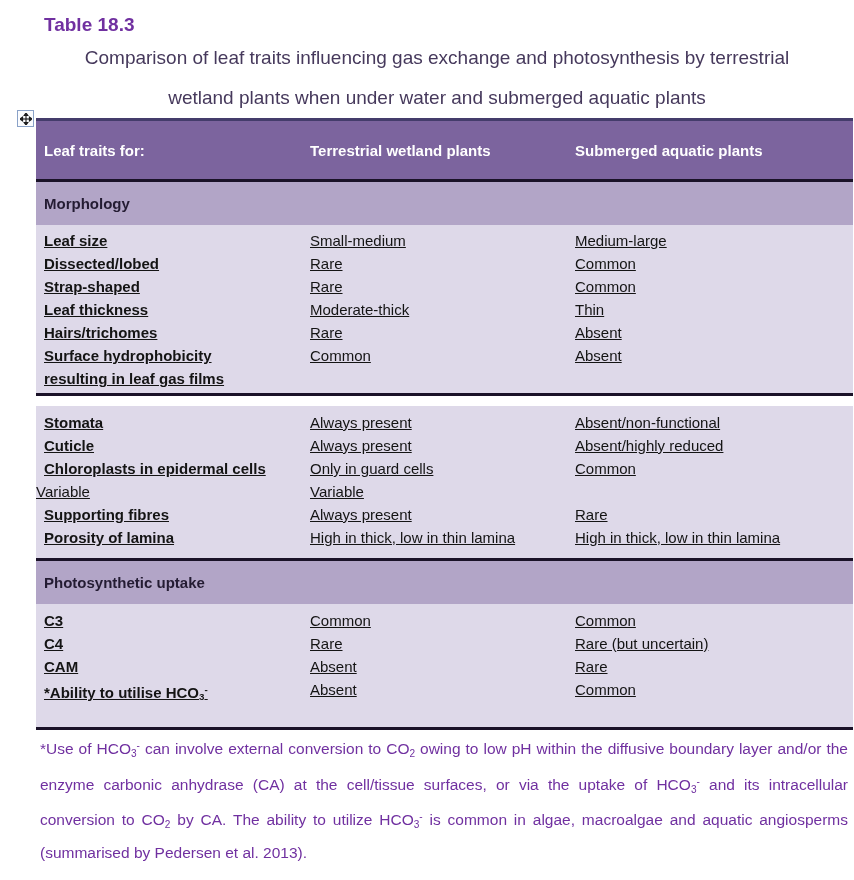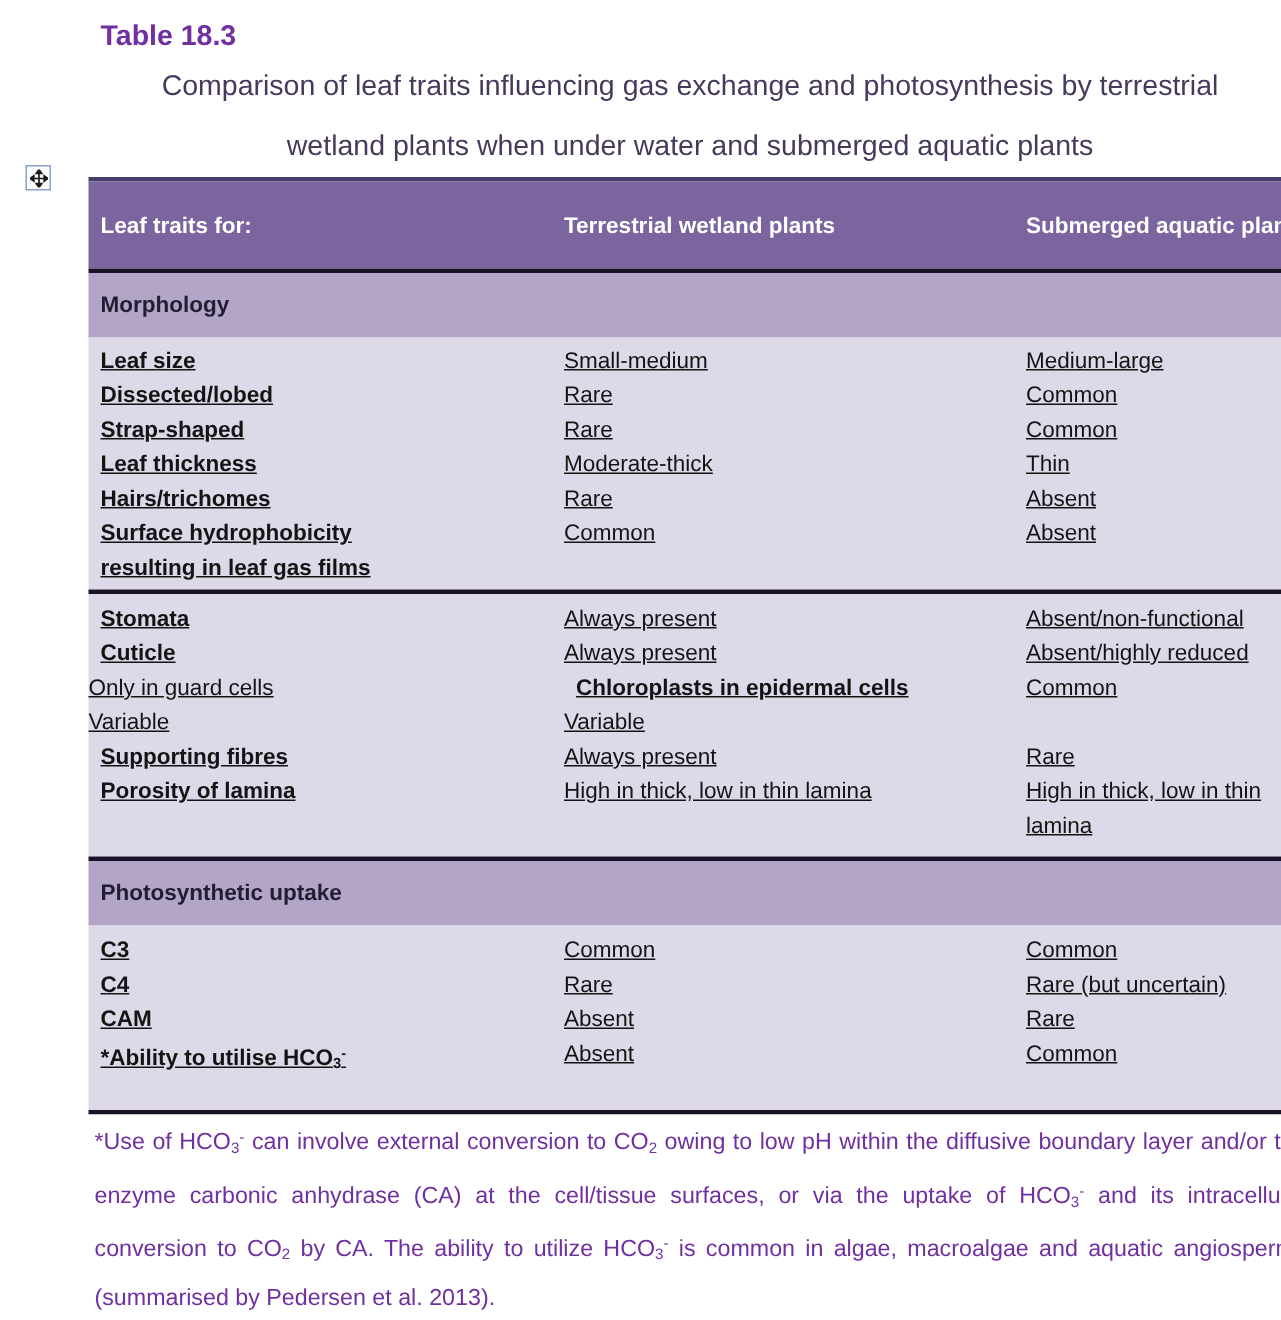--- a/index.html
+++ b/index.html
@@ -5,45 +5,45 @@
   :root{
     --header-bg:#7c649e; --section-bg:#b2a5c7; --row-bg:#ded9e9;
     --divider:#1a1228; --table-top:#443c6b;
     --title-color:#7030a0; --subtitle-color:#46395c;
     --header-text:#ffffff; --body-text:#141414; --section-text:#241c33;
     --footnote-color:#7030a0;
   }
   *{margin:0;padding:0;box-sizing:border-box;}
   html,body{width:854px;height:880px;overflow:hidden;background:#ffffff;
     font-family:"Liberation Sans",sans-serif;}
-  .page{position:relative;width:854px;height:880px;background:#ffffff;padding-left:23px;}
+  .page{position:relative;width:854px;height:880px;background:#ffffff;}
 
   .caption{padding-top:12px;margin-left:44px;max-width:786px;}
   .caption-number{font-size:19px;font-weight:bold;color:var(--title-color);
     line-height:26px;}
   .caption-title{font-size:19px;color:var(--subtitle-color);line-height:40px;
     white-space:pre-line;text-align:center;}
 
   .move-handle{position:absolute;left:17px;top:110px;width:17px;height:17px;
     background:#fbfcfe;border:1px solid #8aa2c8;display:flex;align-items:center;
     justify-content:center;cursor:move;}
   .move-handle svg{display:block;}
 
   .ltable{margin-left:36px;width:817px;border-top:3px solid var(--table-top);}
-  .grid3{display:grid;grid-template-columns:274px 265px 1fr;gap:43px;}
+  .grid3{display:grid;grid-template-columns:274px 265px 1fr;}
   .thead{background:var(--header-bg);height:58px;align-items:center;}
   .thead .cell{color:var(--header-text);font-weight:bold;font-size:15px;}
   .cell.c1{padding-left:8px;}
   .divider{height:3px;background:var(--divider);}
   .band{background:var(--section-bg);height:43px;display:flex;align-items:center;}
   .band span{font-weight:bold;font-size:15px;color:var(--section-text);
     padding-left:8px;}
   .rows{background:var(--row-bg);font-size:15px;color:var(--body-text);}
   .rows.morph{padding:4px 0 3px 0;}
-  .rows.anat{padding:5px 0 9px 0;}
+  .rows.anat{padding:5px 0 9px 0;margin-top:10px;}
   .rows.photo{padding:5px 0 19px 0;}
   .row .cell{line-height:23px;text-decoration:underline;}
   .row .c1{font-weight:bold;white-space:pre-line;}
   .footnote{background:#ffffff;padding:2px 5px 0 4px;font-size:15.5px;
     line-height:28px;color:var(--footnote-color);text-align:justify;}
   .seg-sub{font-size:0.65em;vertical-align:-0.25em;}
   .seg-sup{font-size:0.65em;vertical-align:0.5em;}
 </style>
 </head>
 <body>
@@ -125,22 +125,22 @@
         <div class="cell c1">Stomata</div>
         <div class="cell">Always present</div>
         <div class="cell">Absent/non-functional</div>
       </div>
       <div class="row grid3">
         <div class="cell c1">Cuticle</div>
         <div class="cell">Always present</div>
         <div class="cell">Absent/highly reduced</div>
       </div>
       <div class="row grid3">
+        <div class="cell c1">Chloroplasts in epidermal cells</div>
         <div class="cell">Only in guard cells</div>
-        <div class="cell c1">Chloroplasts in epidermal cells</div>
         <div class="cell">Common</div>
       </div>
       <div class="row grid3">
         <div class="cell">Variable</div>
         <div class="cell">Variable</div>
       </div>
       <div class="row grid3">
         <div class="cell c1">Supporting fibres</div>
         <div class="cell">Always present</div>
         <div class="cell">Rare</div>

